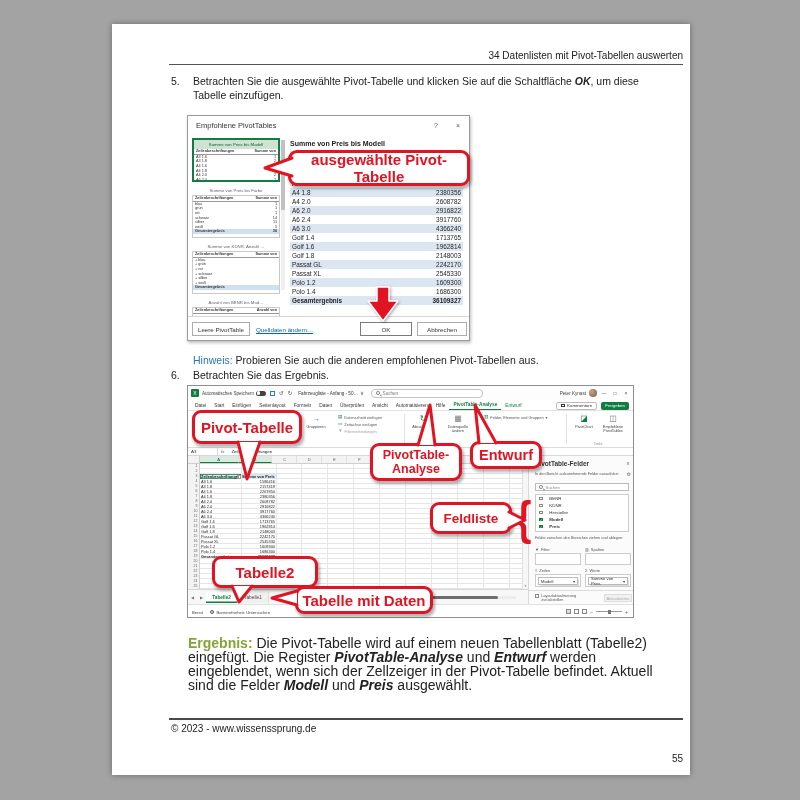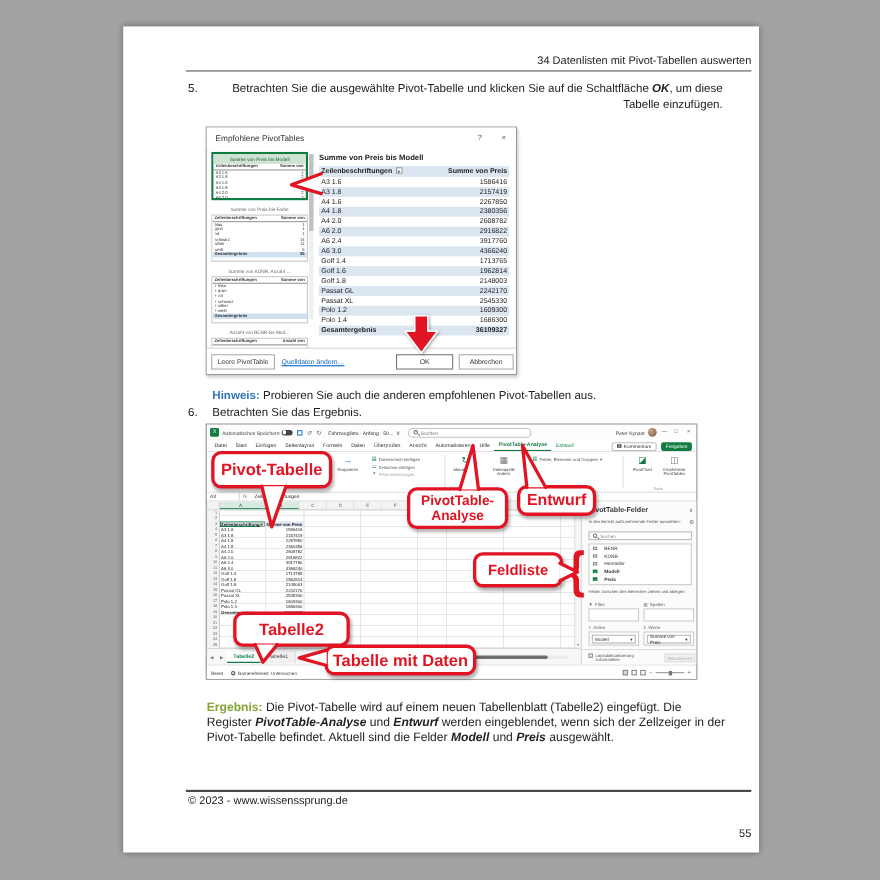--- a/index.html
+++ b/index.html
@@ -12,26 +12,26 @@
         box-shadow:0 0 6px rgba(0,0,0,.35); overflow:hidden;}
 
   
   .hdr-text{position:absolute; top:26px; right:7px; font-size:10px; color:#222;}
   .hdr-line{position:absolute; left:57px; right:7px; top:40px; height:1px; background:#555;}
   .foot-line{position:absolute; left:57px; right:7px; top:694px; height:1.5px; background:#4a4a4a;}
   .foot-l{position:absolute; left:59px; top:699px; font-size:10px; color:#222;}
   .foot-r{position:absolute; right:7px; top:729px; font-size:10px; color:#222;}
   .stepnum{position:absolute; left:59px; width:18px; font-size:10.5px; color:#222;}
   .steptext{position:absolute; left:81px; width:464px; font-size:10.5px; line-height:13.5px; color:#222;}
-  .n5{top:51px;} .t5{top:51px;text-align:right;}
+  .n5{top:51px;} .t5{top:51px;}
   .nh{top:330px;} .th{top:330px;}
   .n6{top:345px;} .t6{top:345px;}
-  .lbl-hint{color:var(--hint); font-weight:bold;margin-top:38px;}
+  .lbl-hint{color:var(--hint); font-weight:normal;margin-top:38px;}
   .lbl-res{color:var(--res); font-weight:bold;}
-  .result{position:absolute; left:76px; top:612px; width:474px; font-size:11px; line-height:14px; color:#222;}
+  .result{position:absolute; left:76px; top:612px; width:474px; font-size:14px; line-height:14px; color:#222;}
   .bi{font-weight:bold; font-style:italic;}
 
   
   .dialog{position:absolute; left:75px; top:91px; width:283px; height:226px; background:#fff;
           border:1px solid #9a9a9a; box-shadow:1px 2px 3px rgba(0,0,0,.25); font-family:"Liberation Sans",sans-serif;}
   .dlg-title{position:absolute; left:0; top:0; right:0; height:18px; display:flex; align-items:center; background:#fff;}
   .dlg-title-text{font-size:7.5px; color:#333; padding-left:8px; flex:1;}
   .dlg-btn{width:22px; height:18px; display:flex; align-items:center; justify-content:center; font-size:7px; color:#555;}
   .dlg-left{position:absolute; left:4px; top:22px; width:88px; height:178px; overflow:hidden;}
   .thumb{border:1px solid #c9c9c9; background:#fff; overflow:hidden;}
@@ -836,20 +836,21 @@
         </div>
       </div>
     </div>
 
     <p class="result"><span class="lbl-res">Ergebnis:</span> <span>Die Pivot-Tabelle wird auf einem neuen Tabellenblatt (Tabelle2) eingefügt. Die Register </span><span class="bi">PivotTable-Analyse</span><span> und </span><span class="bi">Entwurf</span><span> werden eingeblendet, wenn sich der Zellzeiger in der Pivot-Tabelle befindet. Aktuell sind die Felder </span><span class="bi">Modell</span><span> und </span><span class="bi">Preis</span><span> ausgewählt.</span></p>
 
     <div class="foot-line"></div>
     <span class="foot-l">© 2023 - www.wissenssprung.de</span>
     <span class="foot-r">55</span>
 
+    <div class="bubble b-sel">ausgewählte Pivot-Tabelle</div>
     <svg class="tail" style="left:150px; top:128px;" width="32" height="30">
         <path d="M30 6 L3 16 L30 24"></path>
       </svg>
 
     <svg class="okarrow" width="40" height="40">
       <path d="M14 2 h12 v14 h9 L20 36 L5 16 h9 z" fill="#e01423" stroke="#ffffff" stroke-width="1.5" stroke-linejoin="round"></path>
     </svg>
 
     <div class="bubble b-pt">Pivot-Tabelle</div>
     <svg class="tail" style="left:116px; top:415px;" width="40" height="44">

